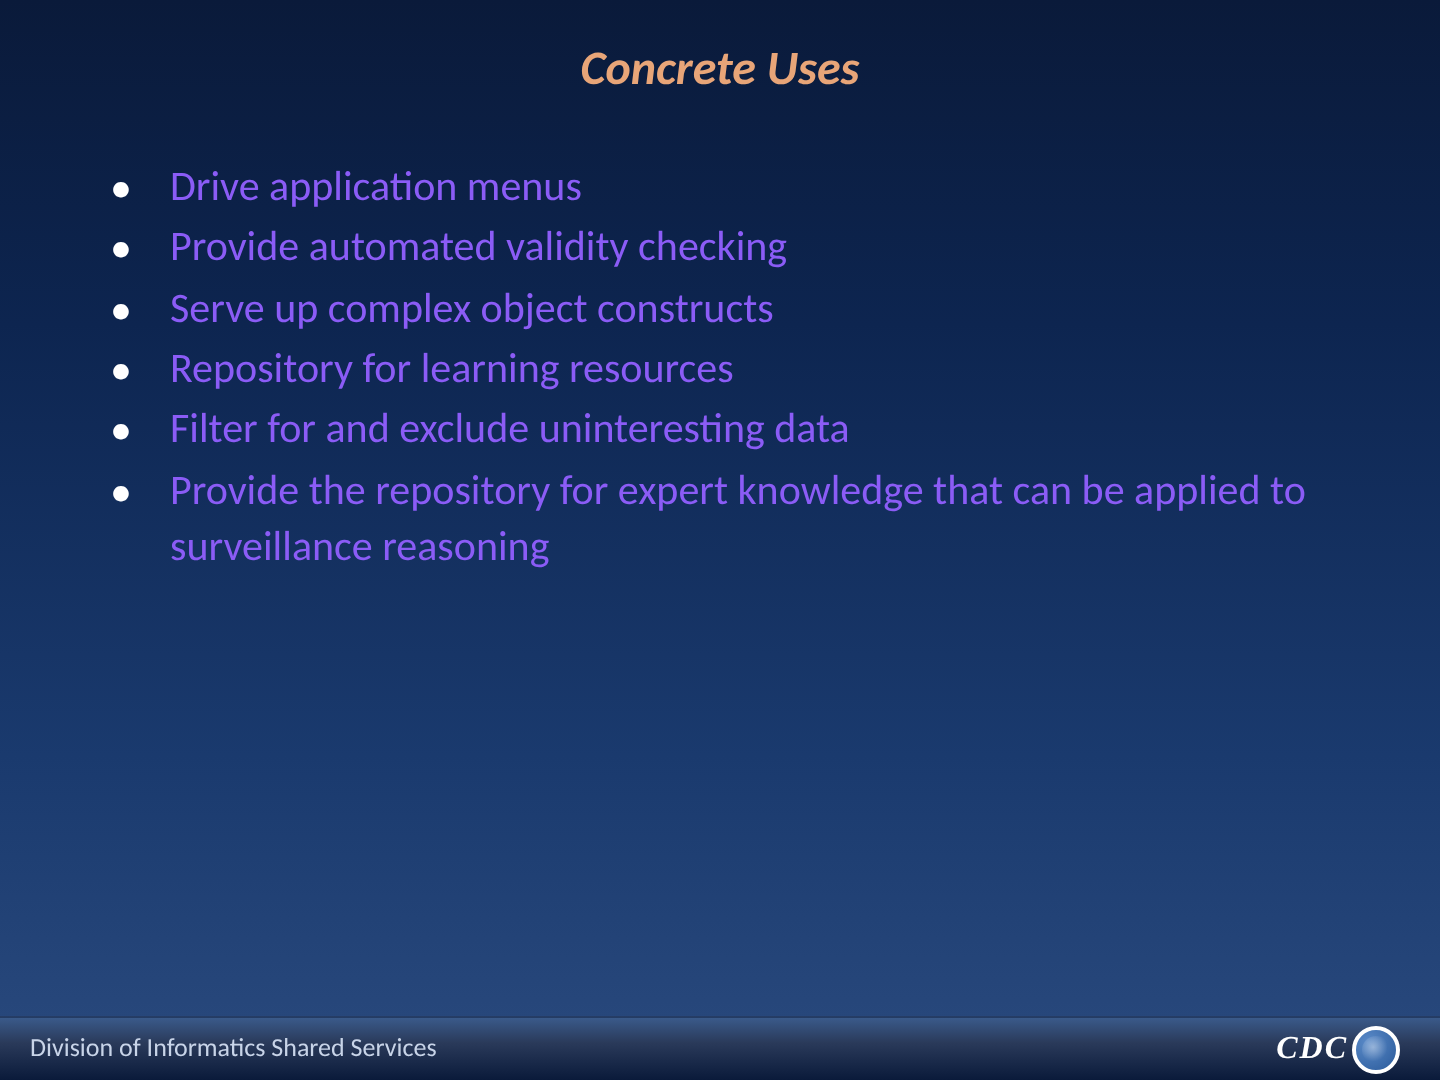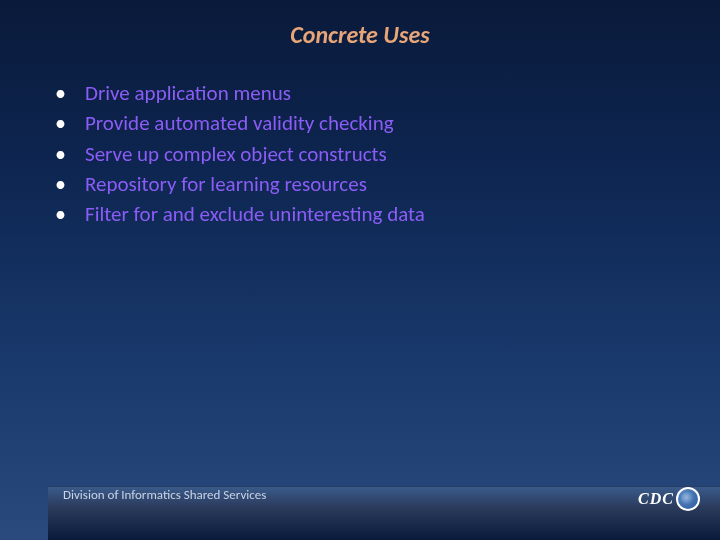--- a/index.html
+++ b/index.html
@@ -43,28 +43,27 @@
       position: absolute;
       left: -10px;
       color: #ffffff;
       font-size: 22px;
     }
     .footer {
       position: absolute;
       bottom: 0;
       left: 0;
       right: 0;
-      height: 54px;
+      height: 32px;
       background: linear-gradient(180deg, #3a5a8a 0%, #2a3a5a 40%, #0a1a3a 100%);
       display: flex;
-      align-items: flex-start;
+      align-items: center;
       justify-content: space-between;
       padding: 0 20px 0 15px;
       border-top: 1px solid rgba(100, 140, 200, 0.3);
-      margin-left: 48px;
     }
     .footer-left {
       color: #c8d4e8;
       font-size: 13px;
       font-weight: normal;
     }
     .footer-right {
       display: flex;
       align-items: center;
       font-family: Liberation Serif, serif;
@@ -104,20 +103,21 @@
 <body>
 
 <div class="slide-content">
   <h1 class="title">Concrete Uses</h1>
   <ul class="bullet-list">
     <li class="bullet-item">Drive application menus</li>
     <li class="bullet-item">Provide automated validity checking</li>
     <li class="bullet-item">Serve up complex object constructs</li>
     <li class="bullet-item">Repository for learning resources</li>
     <li class="bullet-item">Filter for and exclude uninteresting data</li>
+    <li class="bullet-item">Provide the repository for expert knowledge that can be applied to surveillance reasoning</li>
   </ul>
 </div>
 
 <div class="footer">
   <div class="footer-left">Division of Informatics Shared Services</div>
   <div class="footer-right">
     <div class="cdc-logo">
       <span class="cdc-text">CDC</span>
       <span class="cdc-circle"></span>
     </div>

